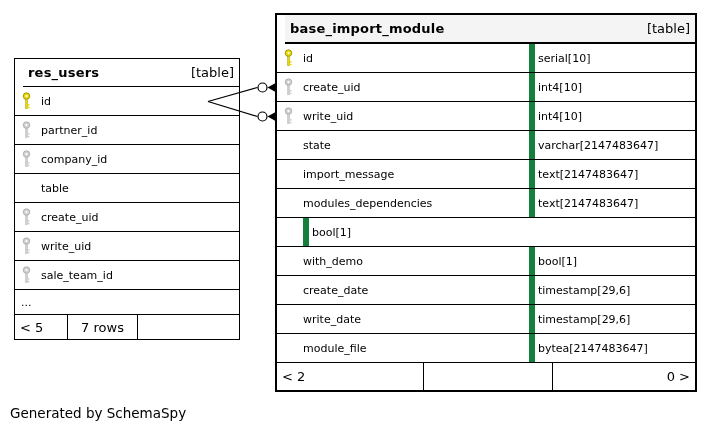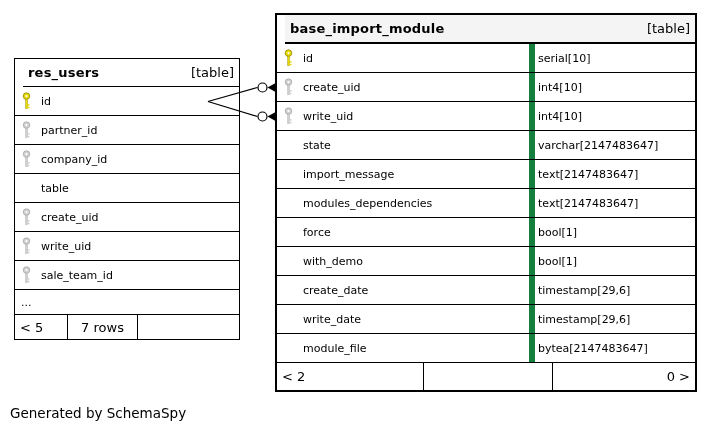--- a/index.html
+++ b/index.html
@@ -226,21 +226,20 @@
         <span class="col-name">import_message</span>
         <span class="cell-type">text[2147483647]</span>
       </div>
       <div class="row">
         <span class="key-slot"></span>
         <span class="col-name">modules_dependencies</span>
         <span class="cell-type">text[2147483647]</span>
       </div>
       <div class="row">
         <span class="key-slot"></span>
-        <span class="col-name">force</span>
         <span class="cell-type">bool[1]</span>
       </div>
       <div class="row">
         <span class="key-slot"></span>
         <span class="col-name">with_demo</span>
         <span class="cell-type">bool[1]</span>
       </div>
       <div class="row">
         <span class="key-slot"></span>
         <span class="col-name">create_date</span>

